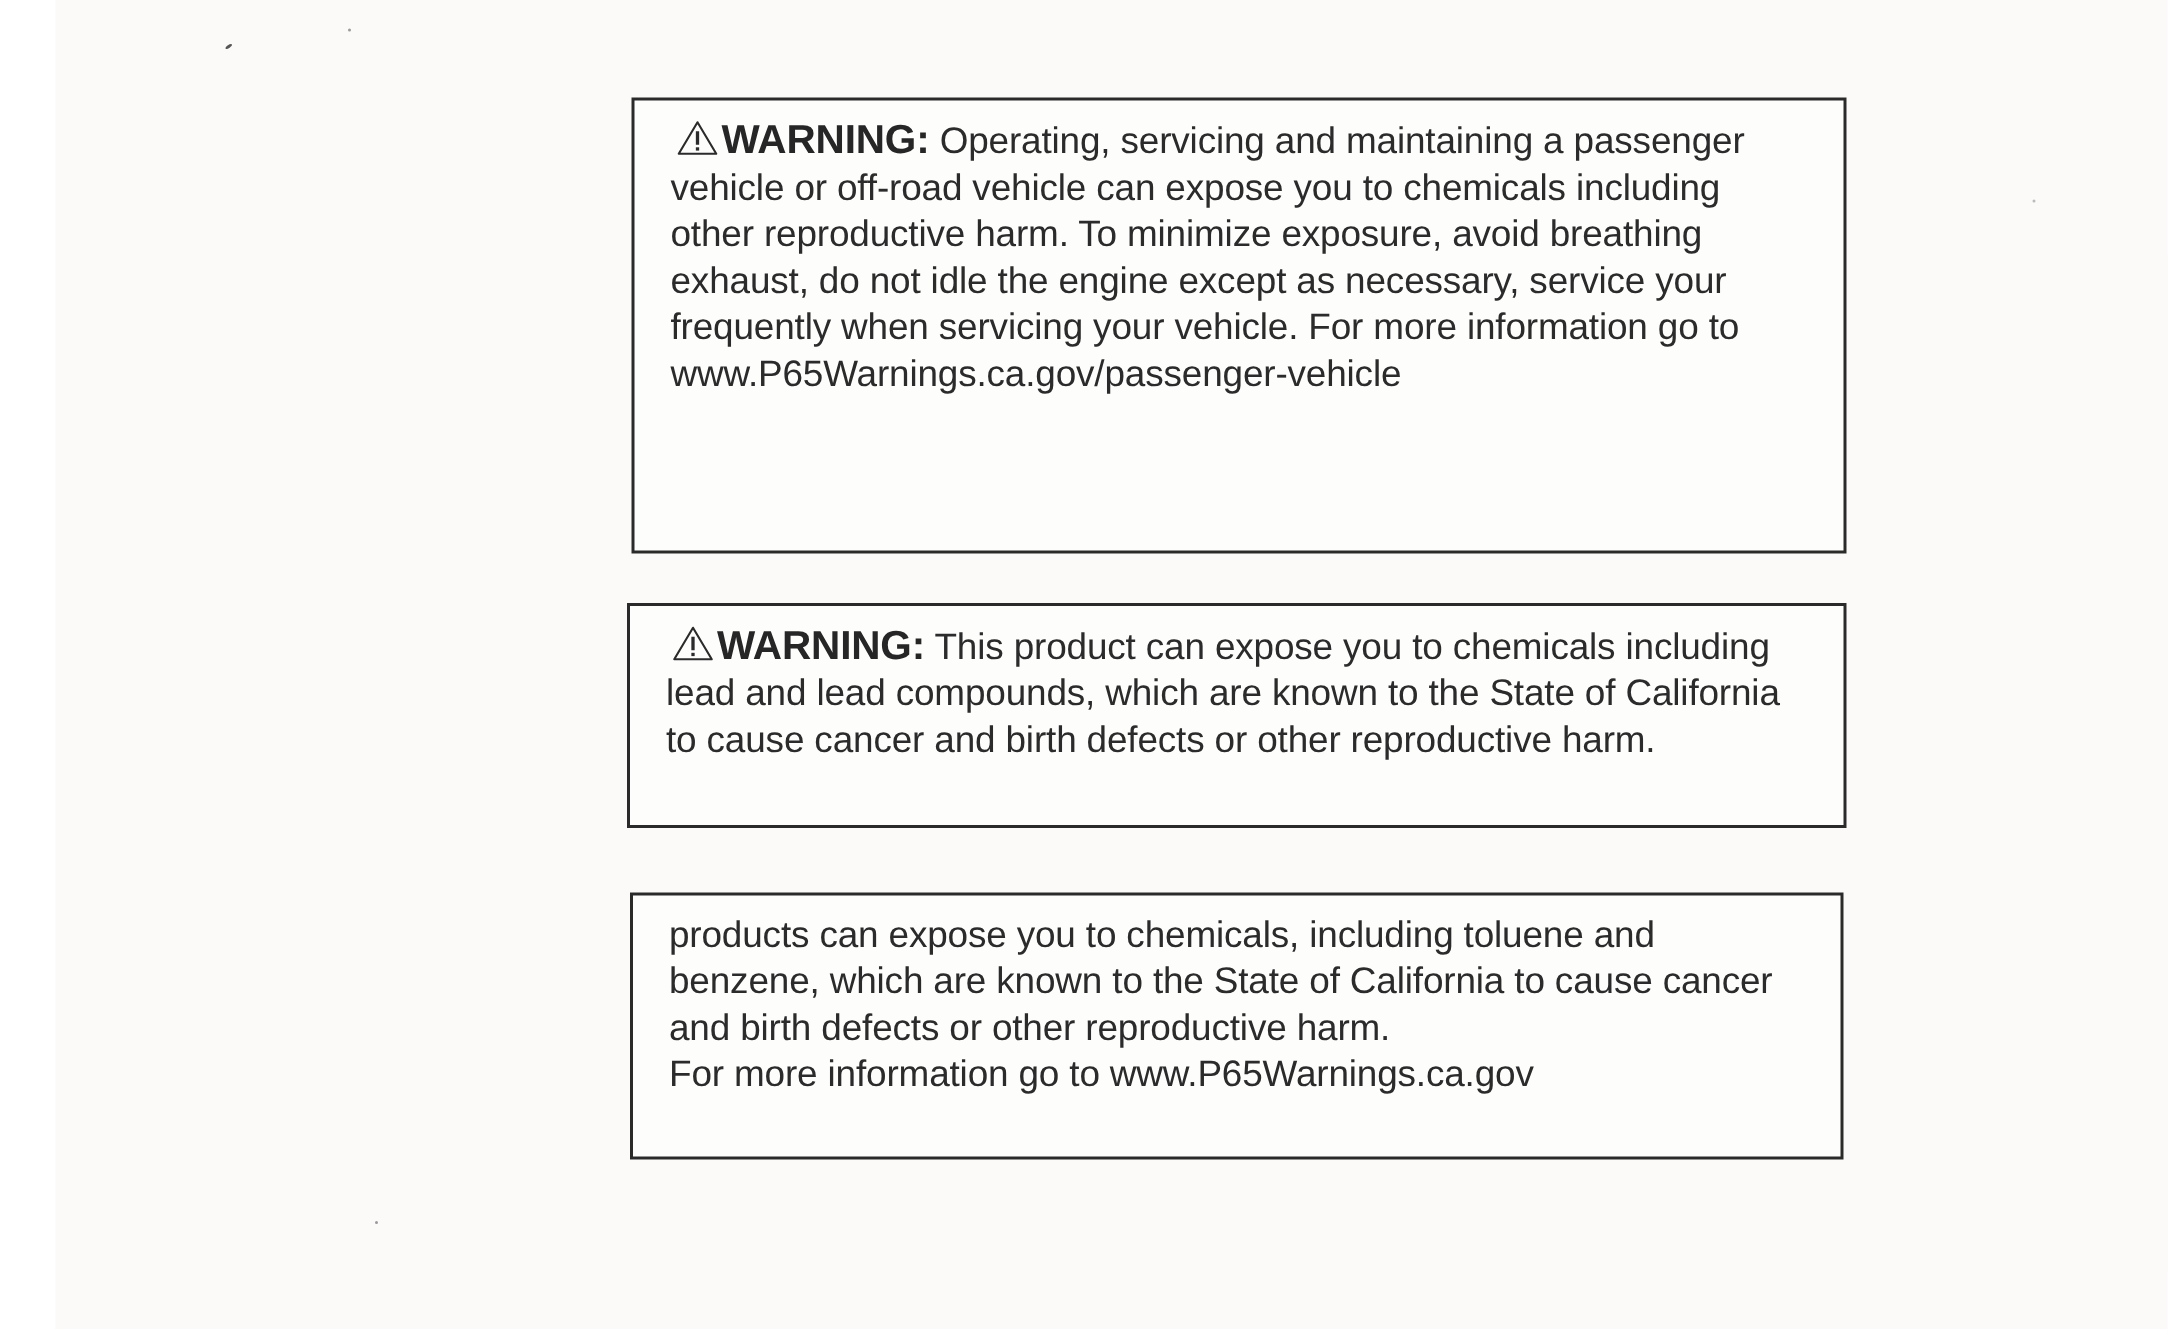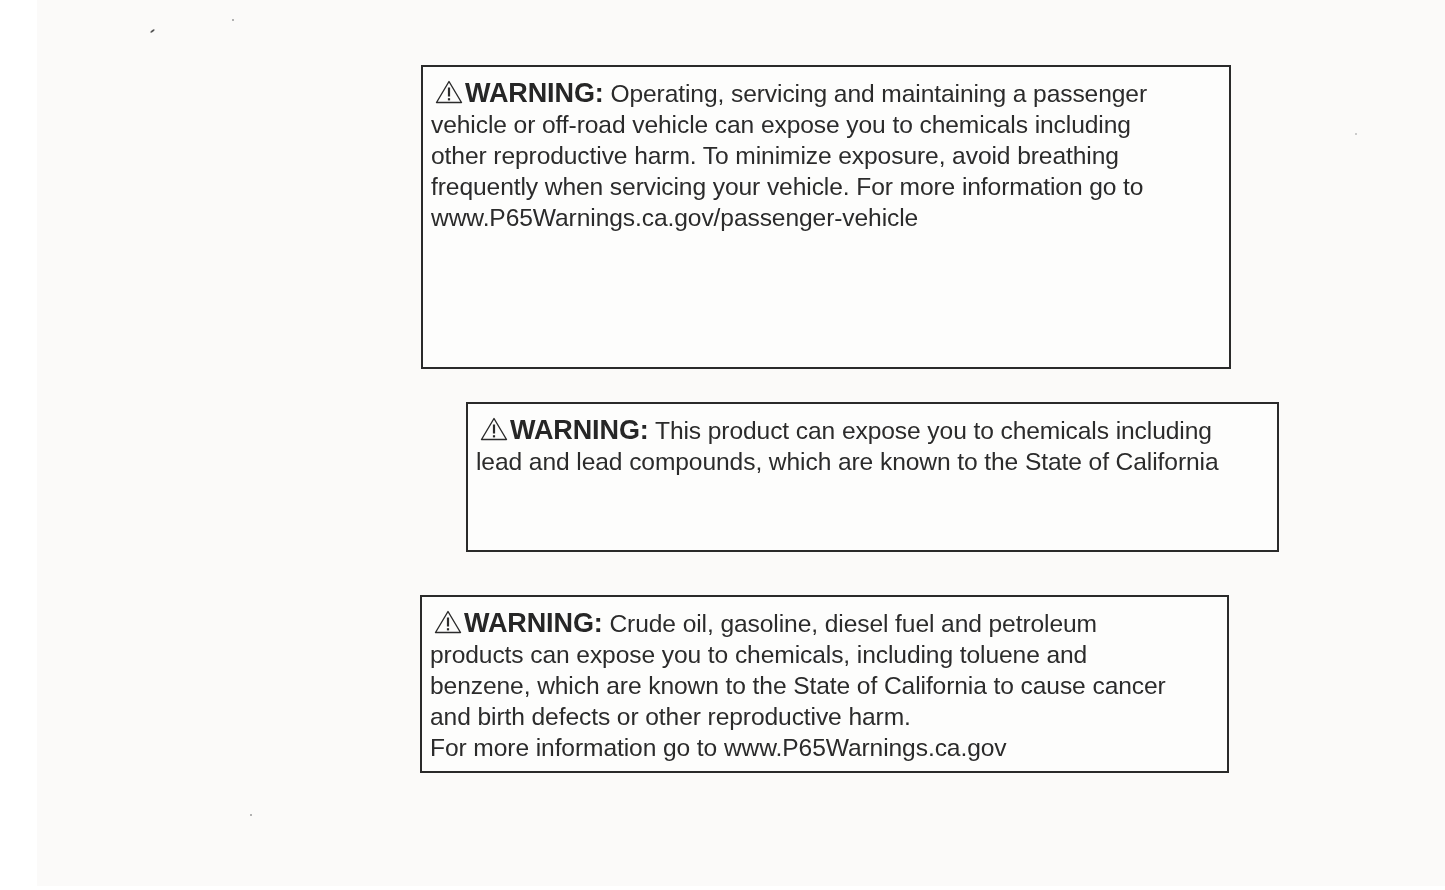--- a/index.html
+++ b/index.html
@@ -20,21 +20,21 @@
   }
   .warning-box {
     position: absolute;
     border: 2px solid #2a2a2a;
     background: #fdfdfc;
     box-sizing: border-box;
     font-family: "Liberation Sans", sans-serif;
     font-size: 24.6px;
     line-height: 31.1px;
     color: #2b2b2b;
-    padding: 11px 6px 0 8px;
+    padding: 11px 6px 0 24px;
     letter-spacing: -0.1px;
   }
   .line {
     display: block;
     white-space: nowrap;
   }
   .warn-head {
     font-weight: bold;
     font-size: 27px;
     color: #262626;
@@ -66,42 +66,37 @@
   <div class="warning-box" style="left:384px;top:65px;width:810px;height:304px;">
     <span class="line">
       <svg class="warn-icon" viewBox="0 0 28 24">
         <polygon points="14,1.5 26.5,22.5 1.5,22.5" fill="none" stroke="#2b2b2b" stroke-width="1.4" stroke-linejoin="round"></polygon>
         <rect x="12.9" y="7.5" width="2.2" height="9" fill="#2b2b2b"></rect>
         <rect x="12.9" y="18.2" width="2.2" height="2.2" fill="#2b2b2b"></rect>
       </svg><span class="warn-head">WARNING:</span><span> Operating, servicing and maintaining a passenger</span>
     </span>
     <span class="line">vehicle or off-road vehicle can expose you to chemicals including</span>
     <span class="line">other reproductive harm. To minimize exposure, avoid breathing</span>
+    <span class="line">exhaust, do not idle the engine except as necessary, service your</span>
     <span class="line">frequently when servicing your vehicle. For more information go to</span>
     <span class="line">www.P65Warnings.ca.gov/passenger-vehicle</span>
   </div>
 
-  <div class="warning-box" style="left:381px;top:402px;width:813px;height:150px;margin-left:48px;">
+  <div class="warning-box" style="left:381px;top:402px;width:813px;height:150px;">
     <span class="line">
       <svg class="warn-icon" viewBox="0 0 28 24">
         <polygon points="14,1.5 26.5,22.5 1.5,22.5" fill="none" stroke="#2b2b2b" stroke-width="1.4" stroke-linejoin="round"></polygon>
         <rect x="12.9" y="7.5" width="2.2" height="9" fill="#2b2b2b"></rect>
         <rect x="12.9" y="18.2" width="2.2" height="2.2" fill="#2b2b2b"></rect>
       </svg><span class="warn-head">WARNING:</span><span> This product can expose you to chemicals including</span>
     </span>
     <span class="line">lead and lead compounds, which are known to the State of California</span>
+    <span class="line">to cause cancer and birth defects or other reproductive harm.</span>
   </div>
 
   <div class="warning-box" style="left:383px;top:595px;width:809px;height:178px;">
-    <span class="line">
-      <svg class="warn-icon" viewBox="0 0 28 24">
-        <polygon points="14,1.5 26.5,22.5 1.5,22.5" fill="none" stroke="#2b2b2b" stroke-width="1.4" stroke-linejoin="round"></polygon>
-        <rect x="12.9" y="7.5" width="2.2" height="9" fill="#2b2b2b"></rect>
-        <rect x="12.9" y="18.2" width="2.2" height="2.2" fill="#2b2b2b"></rect>
-      </svg><span class="warn-head">WARNING:</span><span> Crude oil, gasoline, diesel fuel and petroleum</span>
-    </span>
     <span class="line">products can expose you to chemicals, including toluene and</span>
     <span class="line">benzene, which are known to the State of California to cause cancer</span>
     <span class="line">and birth defects or other reproductive harm.</span>
     <span class="line">For more information go to www.P65Warnings.ca.gov</span>
   </div>
 
 </div>
 
 </body></html>

